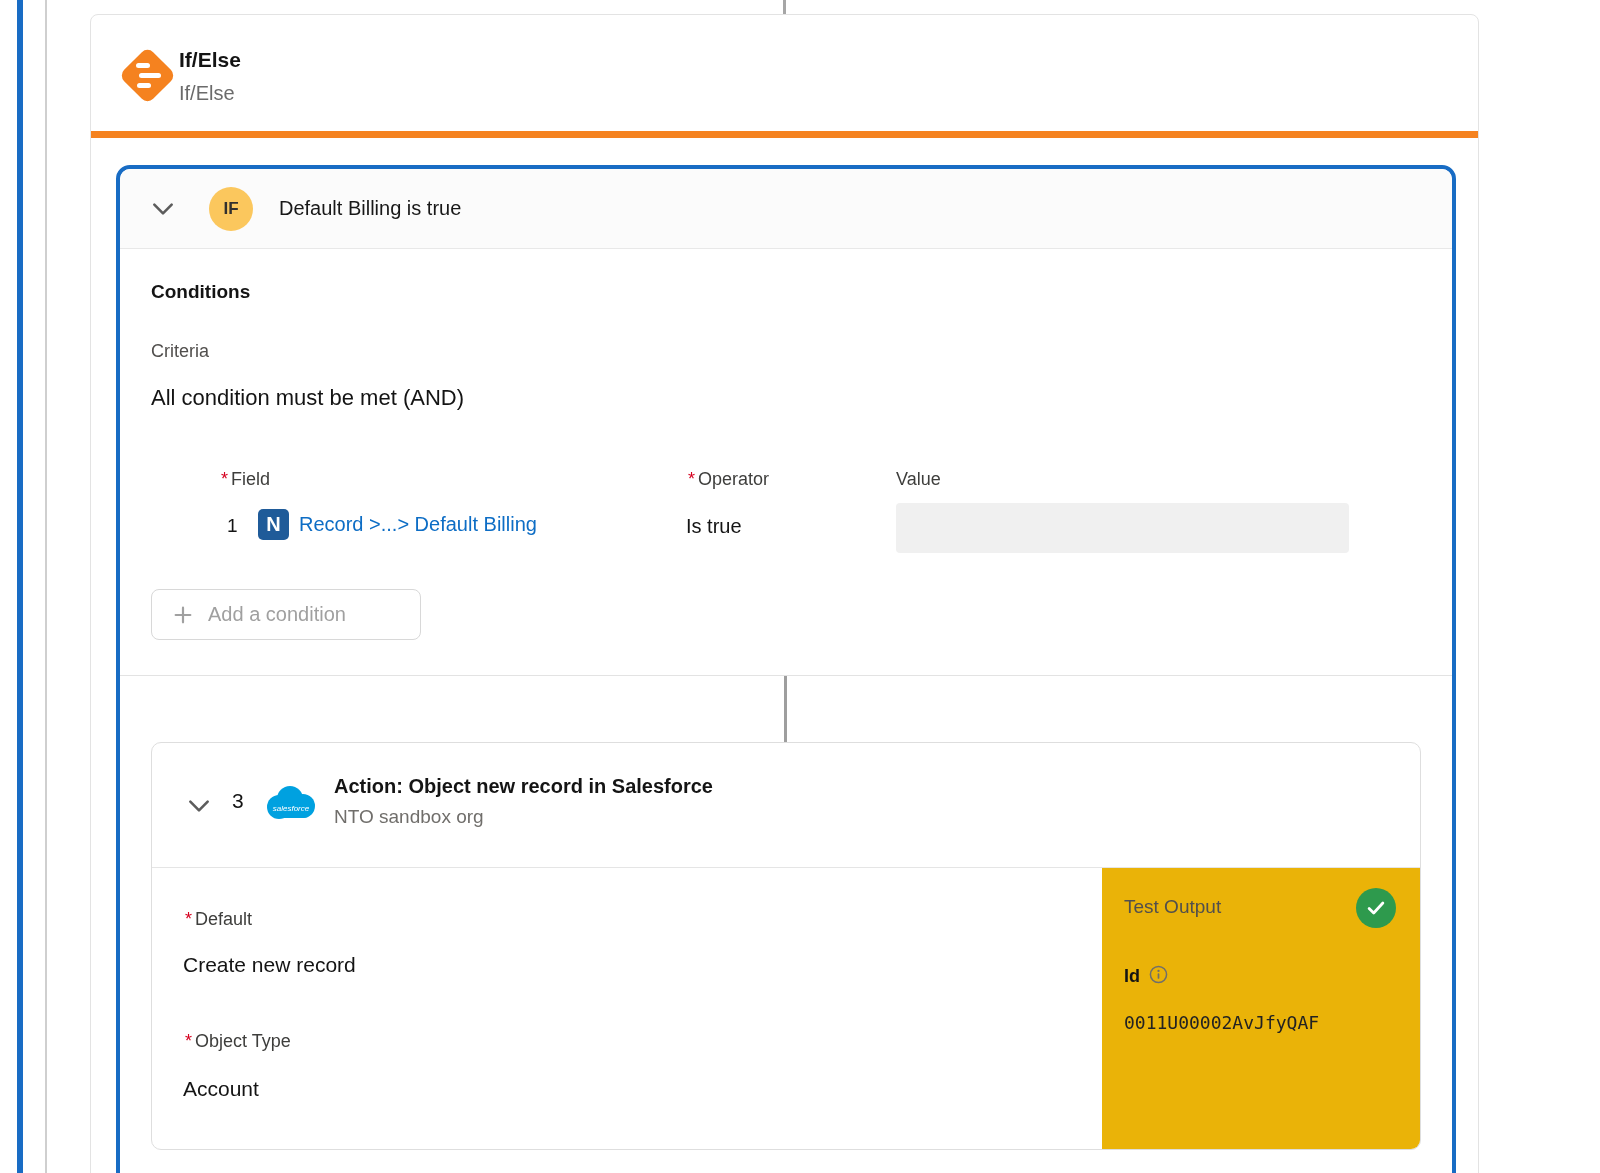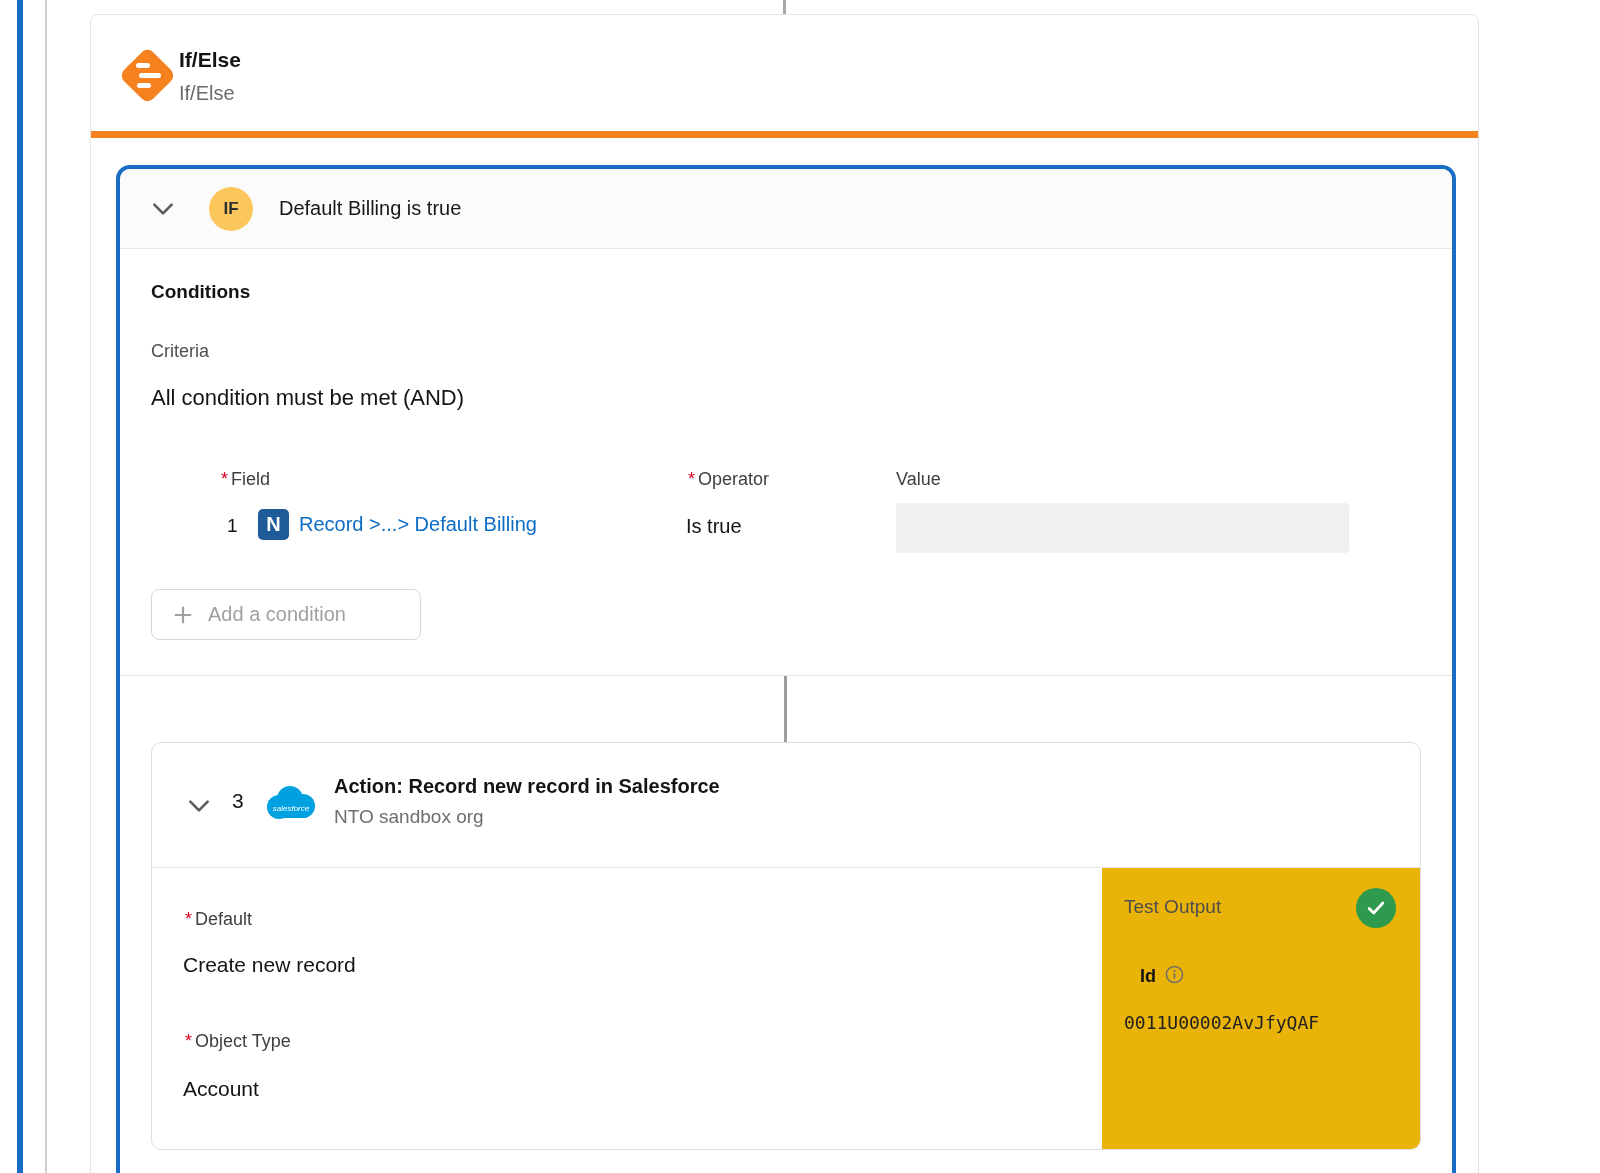--- a/index.html
+++ b/index.html
@@ -112,21 +112,21 @@
   .val-action  { left:31px; top:85px; }
   .lbl-object  { left:33px; top:163px; }
   .val-object  { left:31px; top:209px; }
 
   .test-panel { position:absolute; left:950px; top:0; right:0; bottom:0; background:#eab308; }
   .test-title { position:absolute; left:22px; top:28px; font-size:19px; color:#514f4d; }
   .check-circle {
     position:absolute; right:24px; top:20px; width:40px; height:40px; border-radius:50%;
     background:#2E9A4D; display:flex; align-items:center; justify-content:center;
   }
-  .id-row { position:absolute; left:22px; top:97px; display:flex; align-items:center; gap:9px;margin-left:16px; }
+  .id-row { position:absolute; left:22px; top:97px; display:flex; align-items:center; gap:9px; }
   .id-label { font-size:18px; font-weight:bold; }
   .id-value { position:absolute; left:22px; top:144px; font-family:"DejaVu Sans Mono", monospace; font-size:18px; color:#222; }
 </style>
 </head>
 <body>
 
 <div class="edge-blue"></div>
 <div class="edge-gray"></div>
 <div class="top-connector"></div>
 
@@ -203,21 +203,21 @@
             <g fill="#00A1E0">
               <circle cx="17" cy="24" r="12"></circle>
               <circle cx="28" cy="16" r="13"></circle>
               <circle cx="41" cy="23" r="12"></circle>
               <rect x="9" y="20" width="40" height="15" rx="7.5"></rect>
             </g>
             <text x="29" y="28" font-size="8" fill="#ffffff" text-anchor="middle" font-style="italic">salesforce</text>
           </svg>
         </span>
         <div class="action-titles">
-          <div class="action-title">Action: Record new record in Salesforce</div>
+          <div class="action-title">Action: Object new record in Salesforce</div>
           <div class="action-subtitle">NTO sandbox org</div>
         </div>
       </div>
 
       <div class="action-body">
         <div class="f-label lbl-action">
           <span class="req">*</span><span>Default</span>
         </div>
         <div class="f-value val-action">Create new record</div>
 

